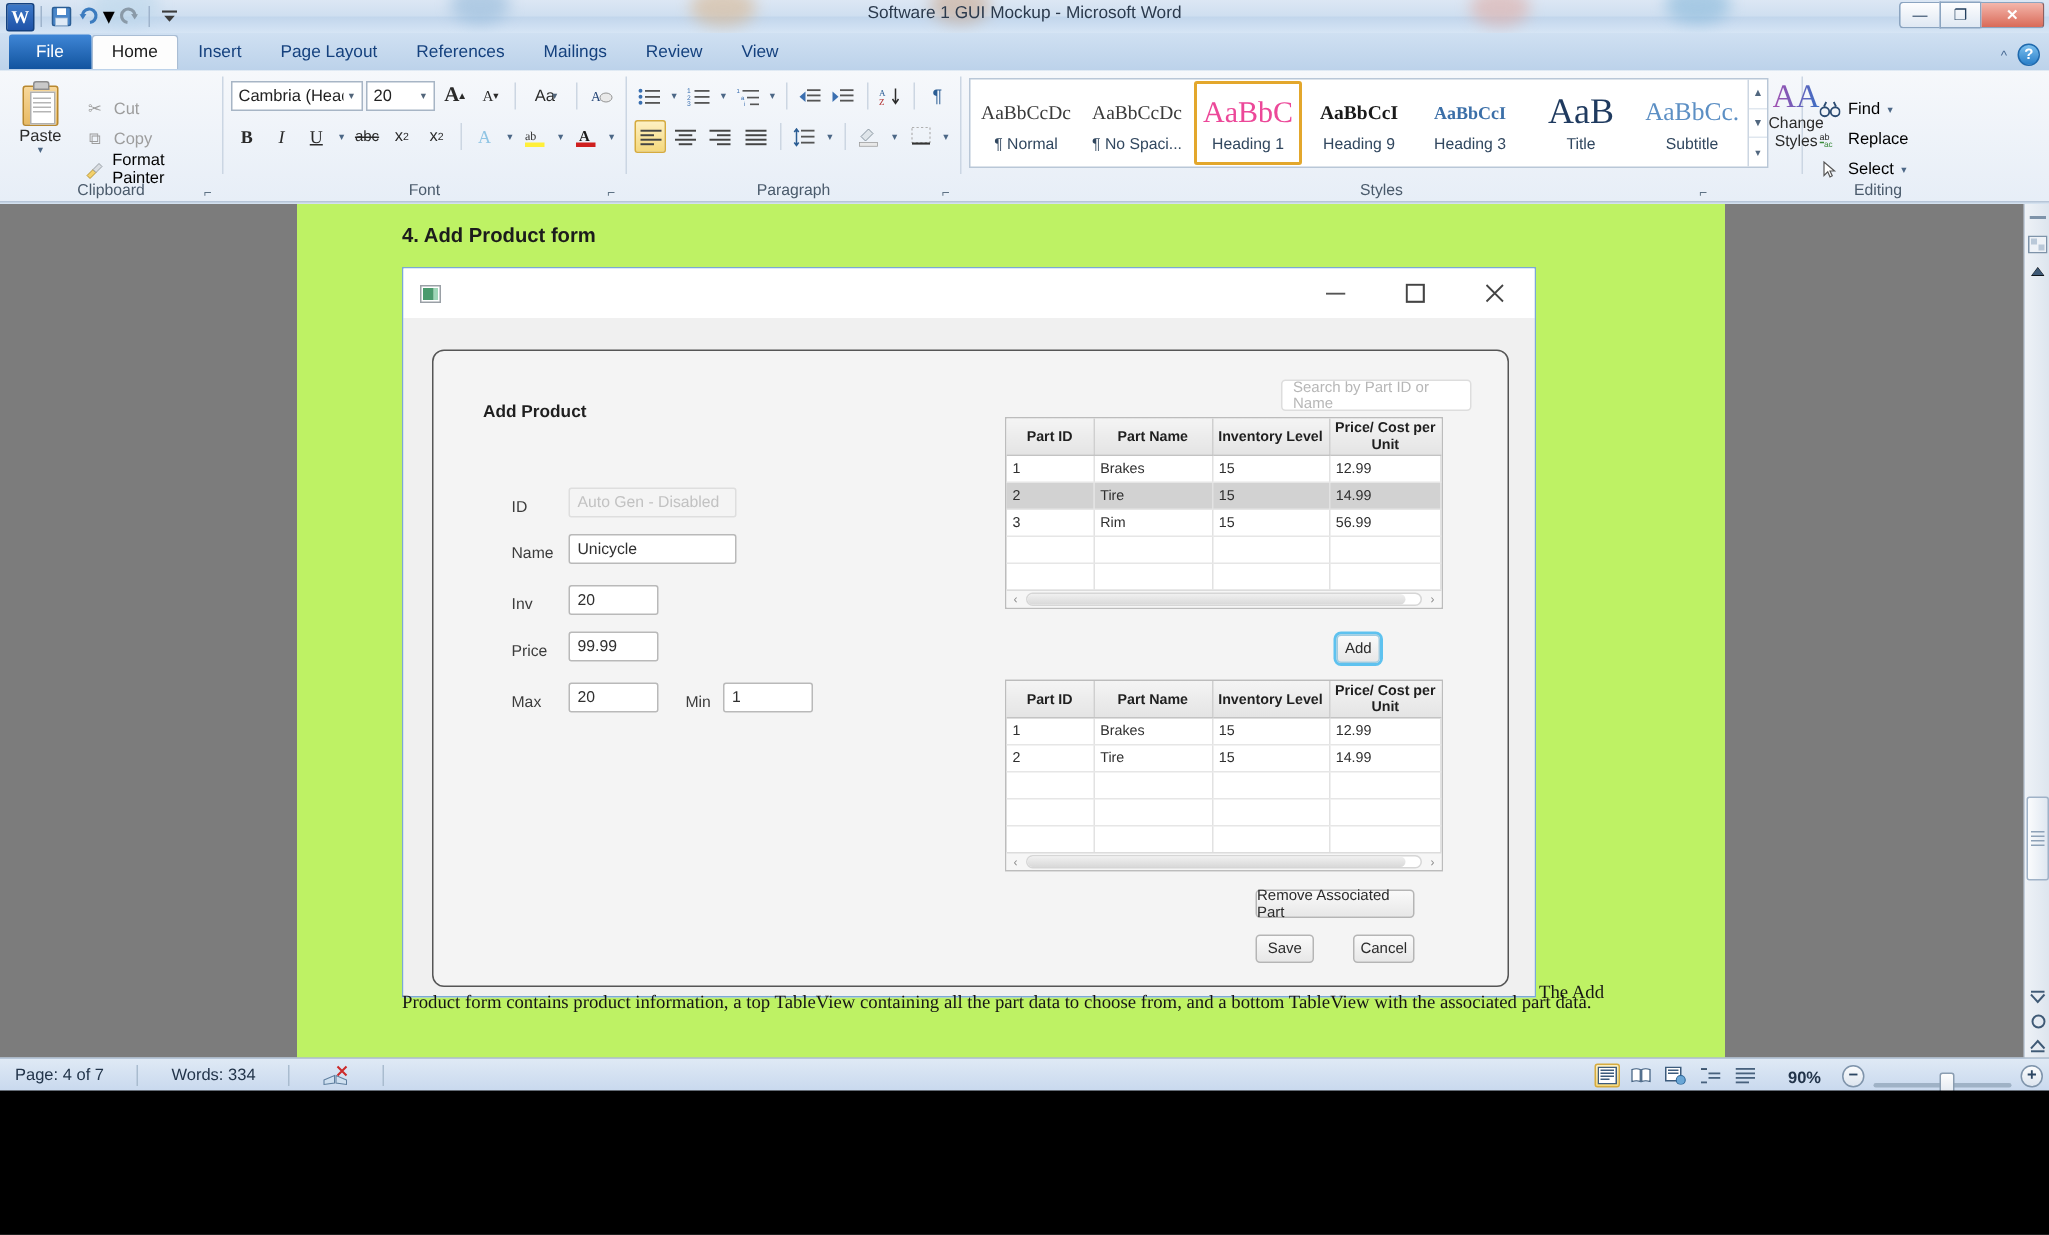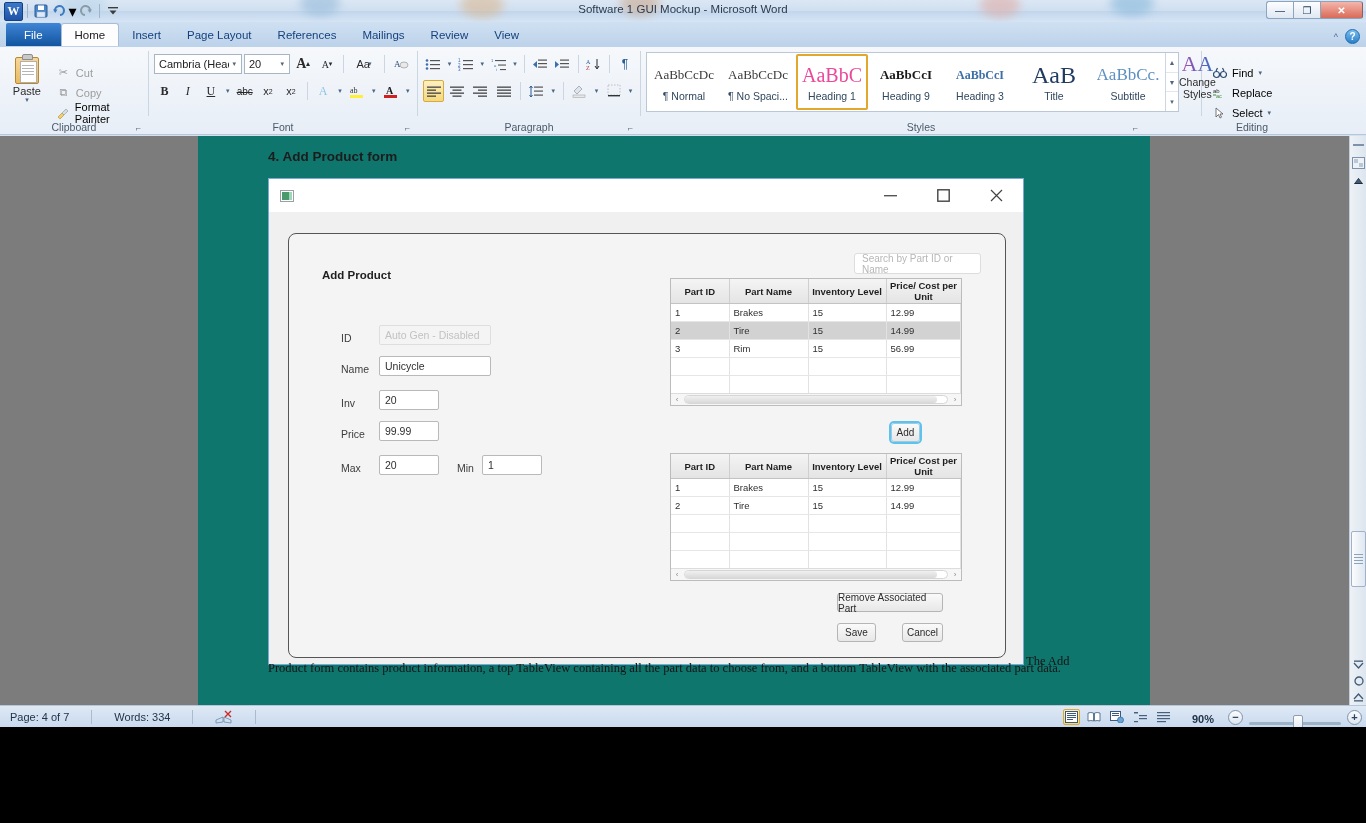--- a/index.html
+++ b/index.html
@@ -152,21 +152,21 @@
   }
   .aa-icon { font-family:"Liberation Serif", serif; font-size:22px; line-height:24px;
     background:linear-gradient(90deg,#a24fb0,#3b6fc4); -webkit-background-clip:text; background-clip:text; color:transparent;}
 
   
   #doc-area {
     position:absolute; left:0; top:136px; width:1366px; height:569px;
     background:#7c7c7c;
   }
   .page {
-    position:absolute; left:198px; top:0; width:952px; height:569px; background:#0f766e;
+    position:absolute; left:198px; top:0; width:952px; height:569px; background:#bef264;
   }
 
   .doc-heading {
     position:absolute; left:70px; top:13px;
     font-family:"Liberation Sans", sans-serif; font-weight:bold;
     font-size:13.5px; color:#1c1c1c;
   }
 
   
   .mockup {

